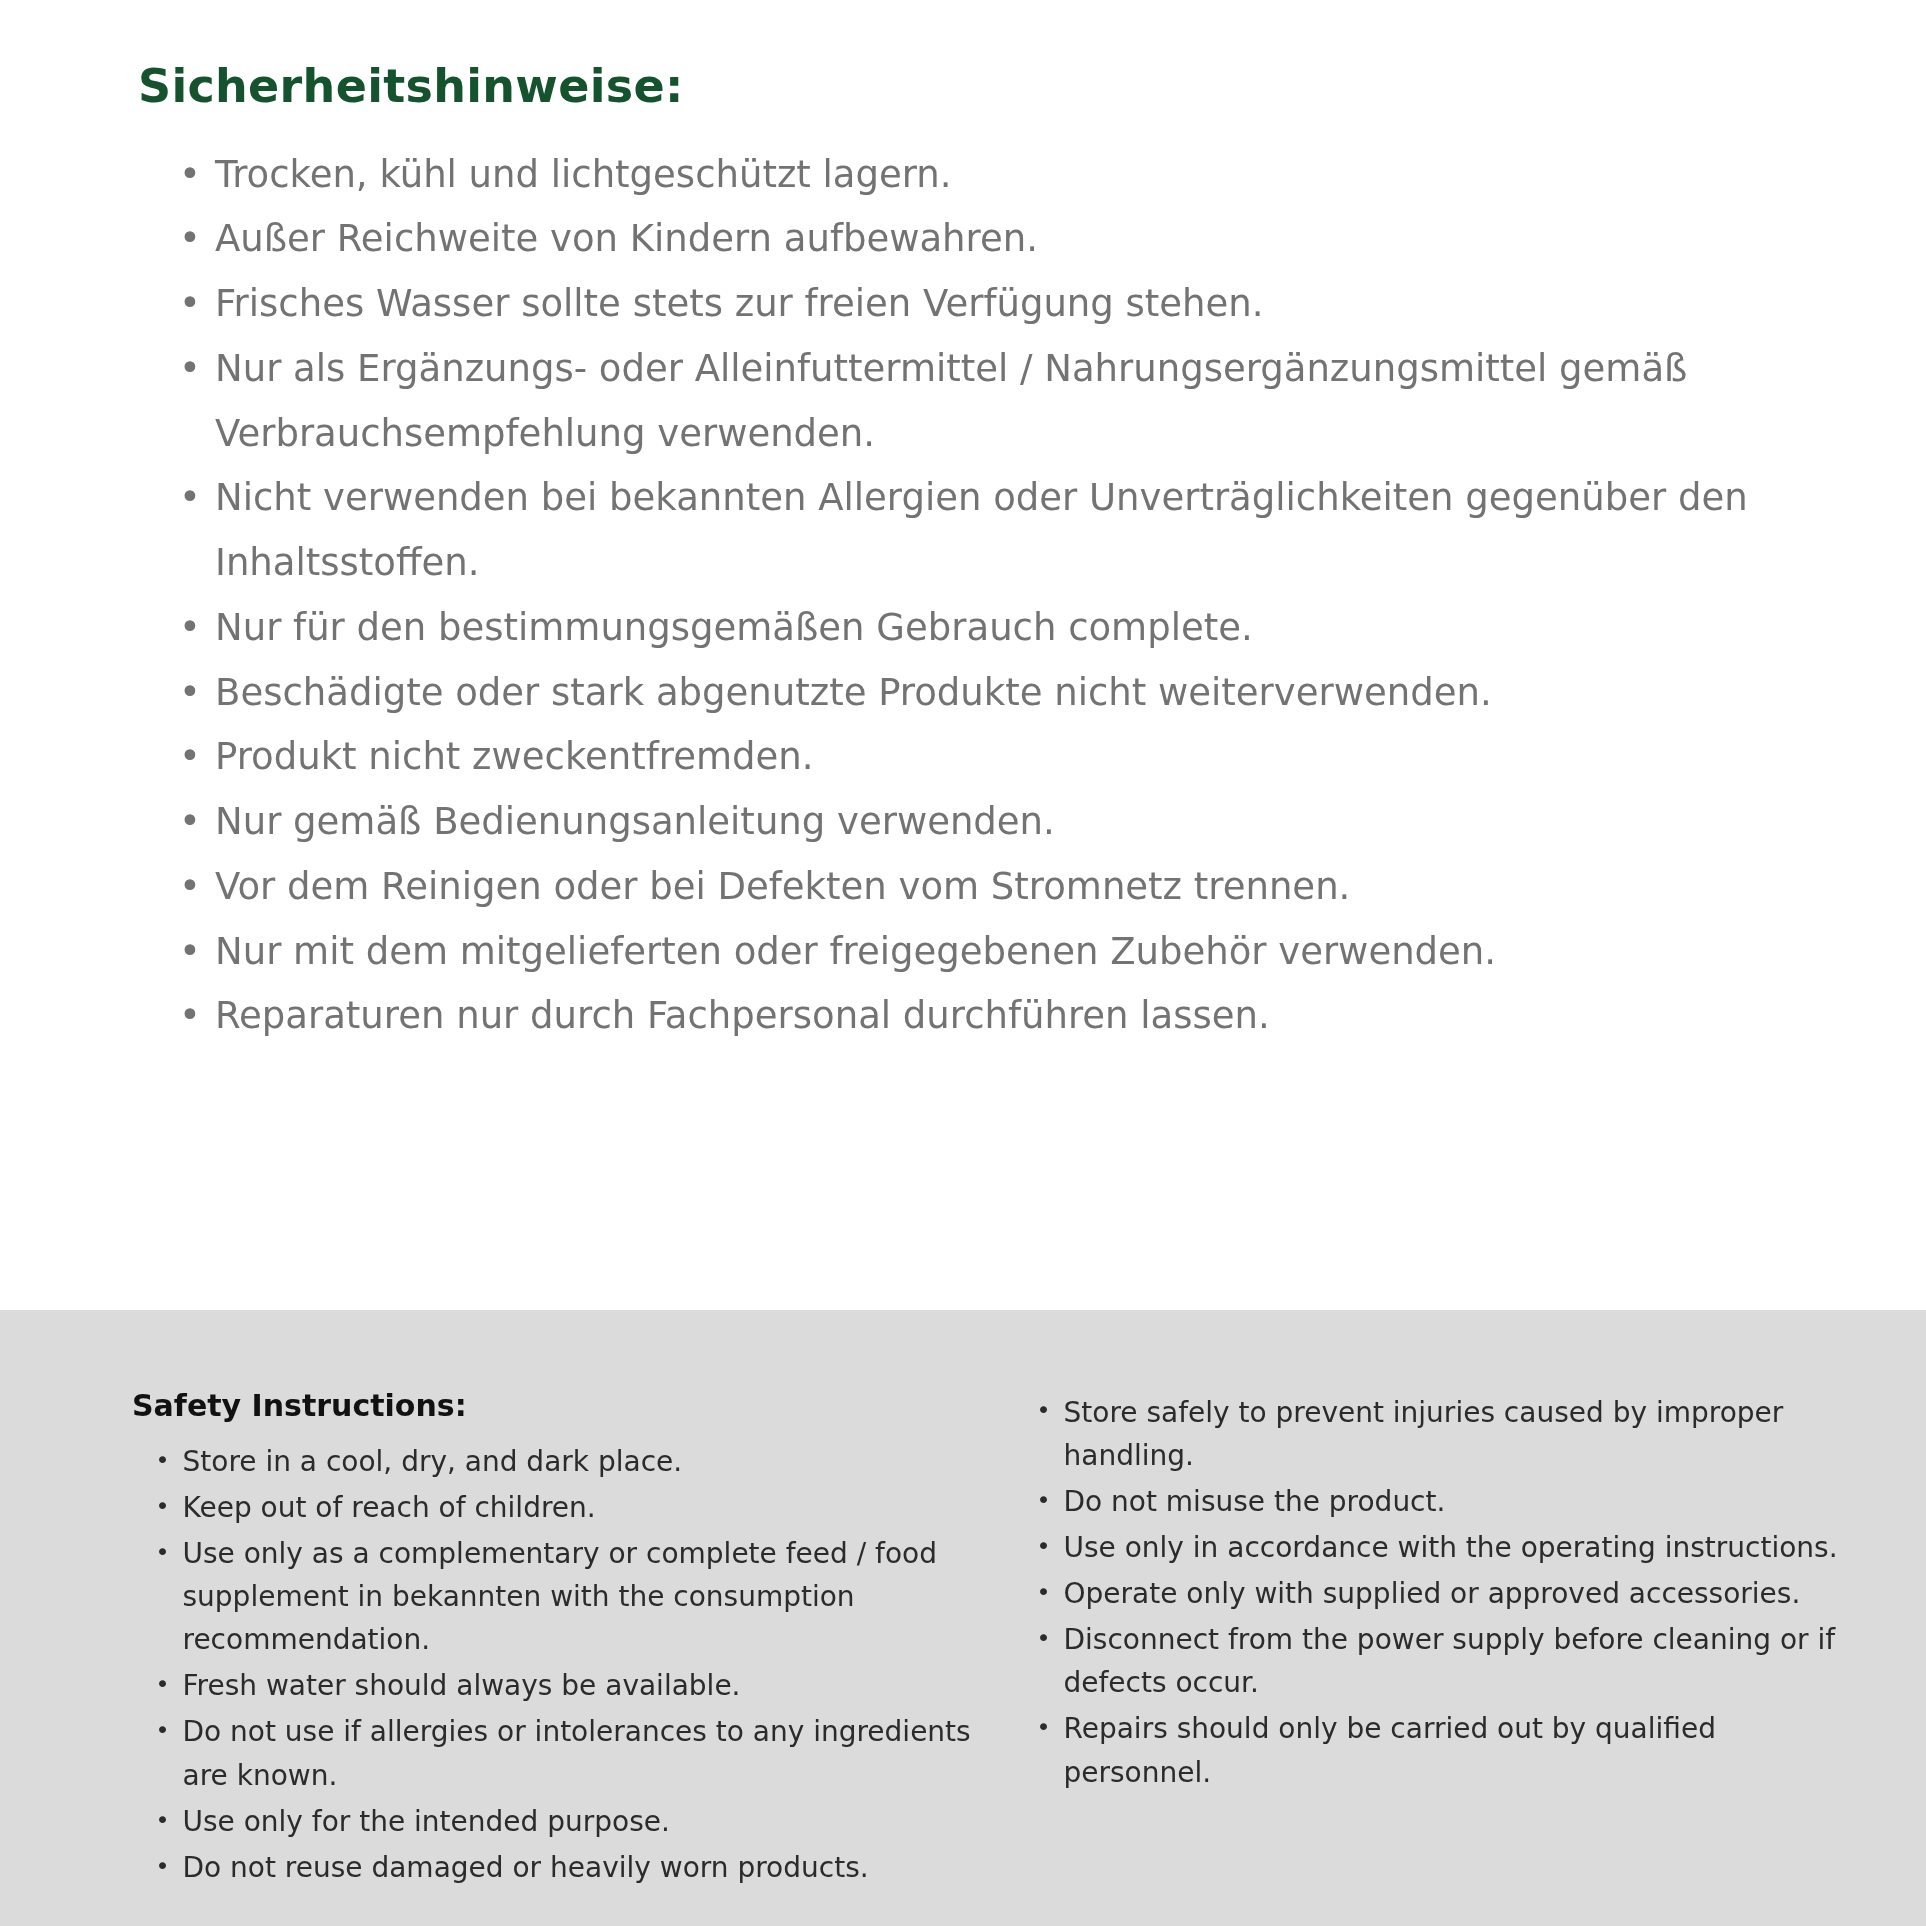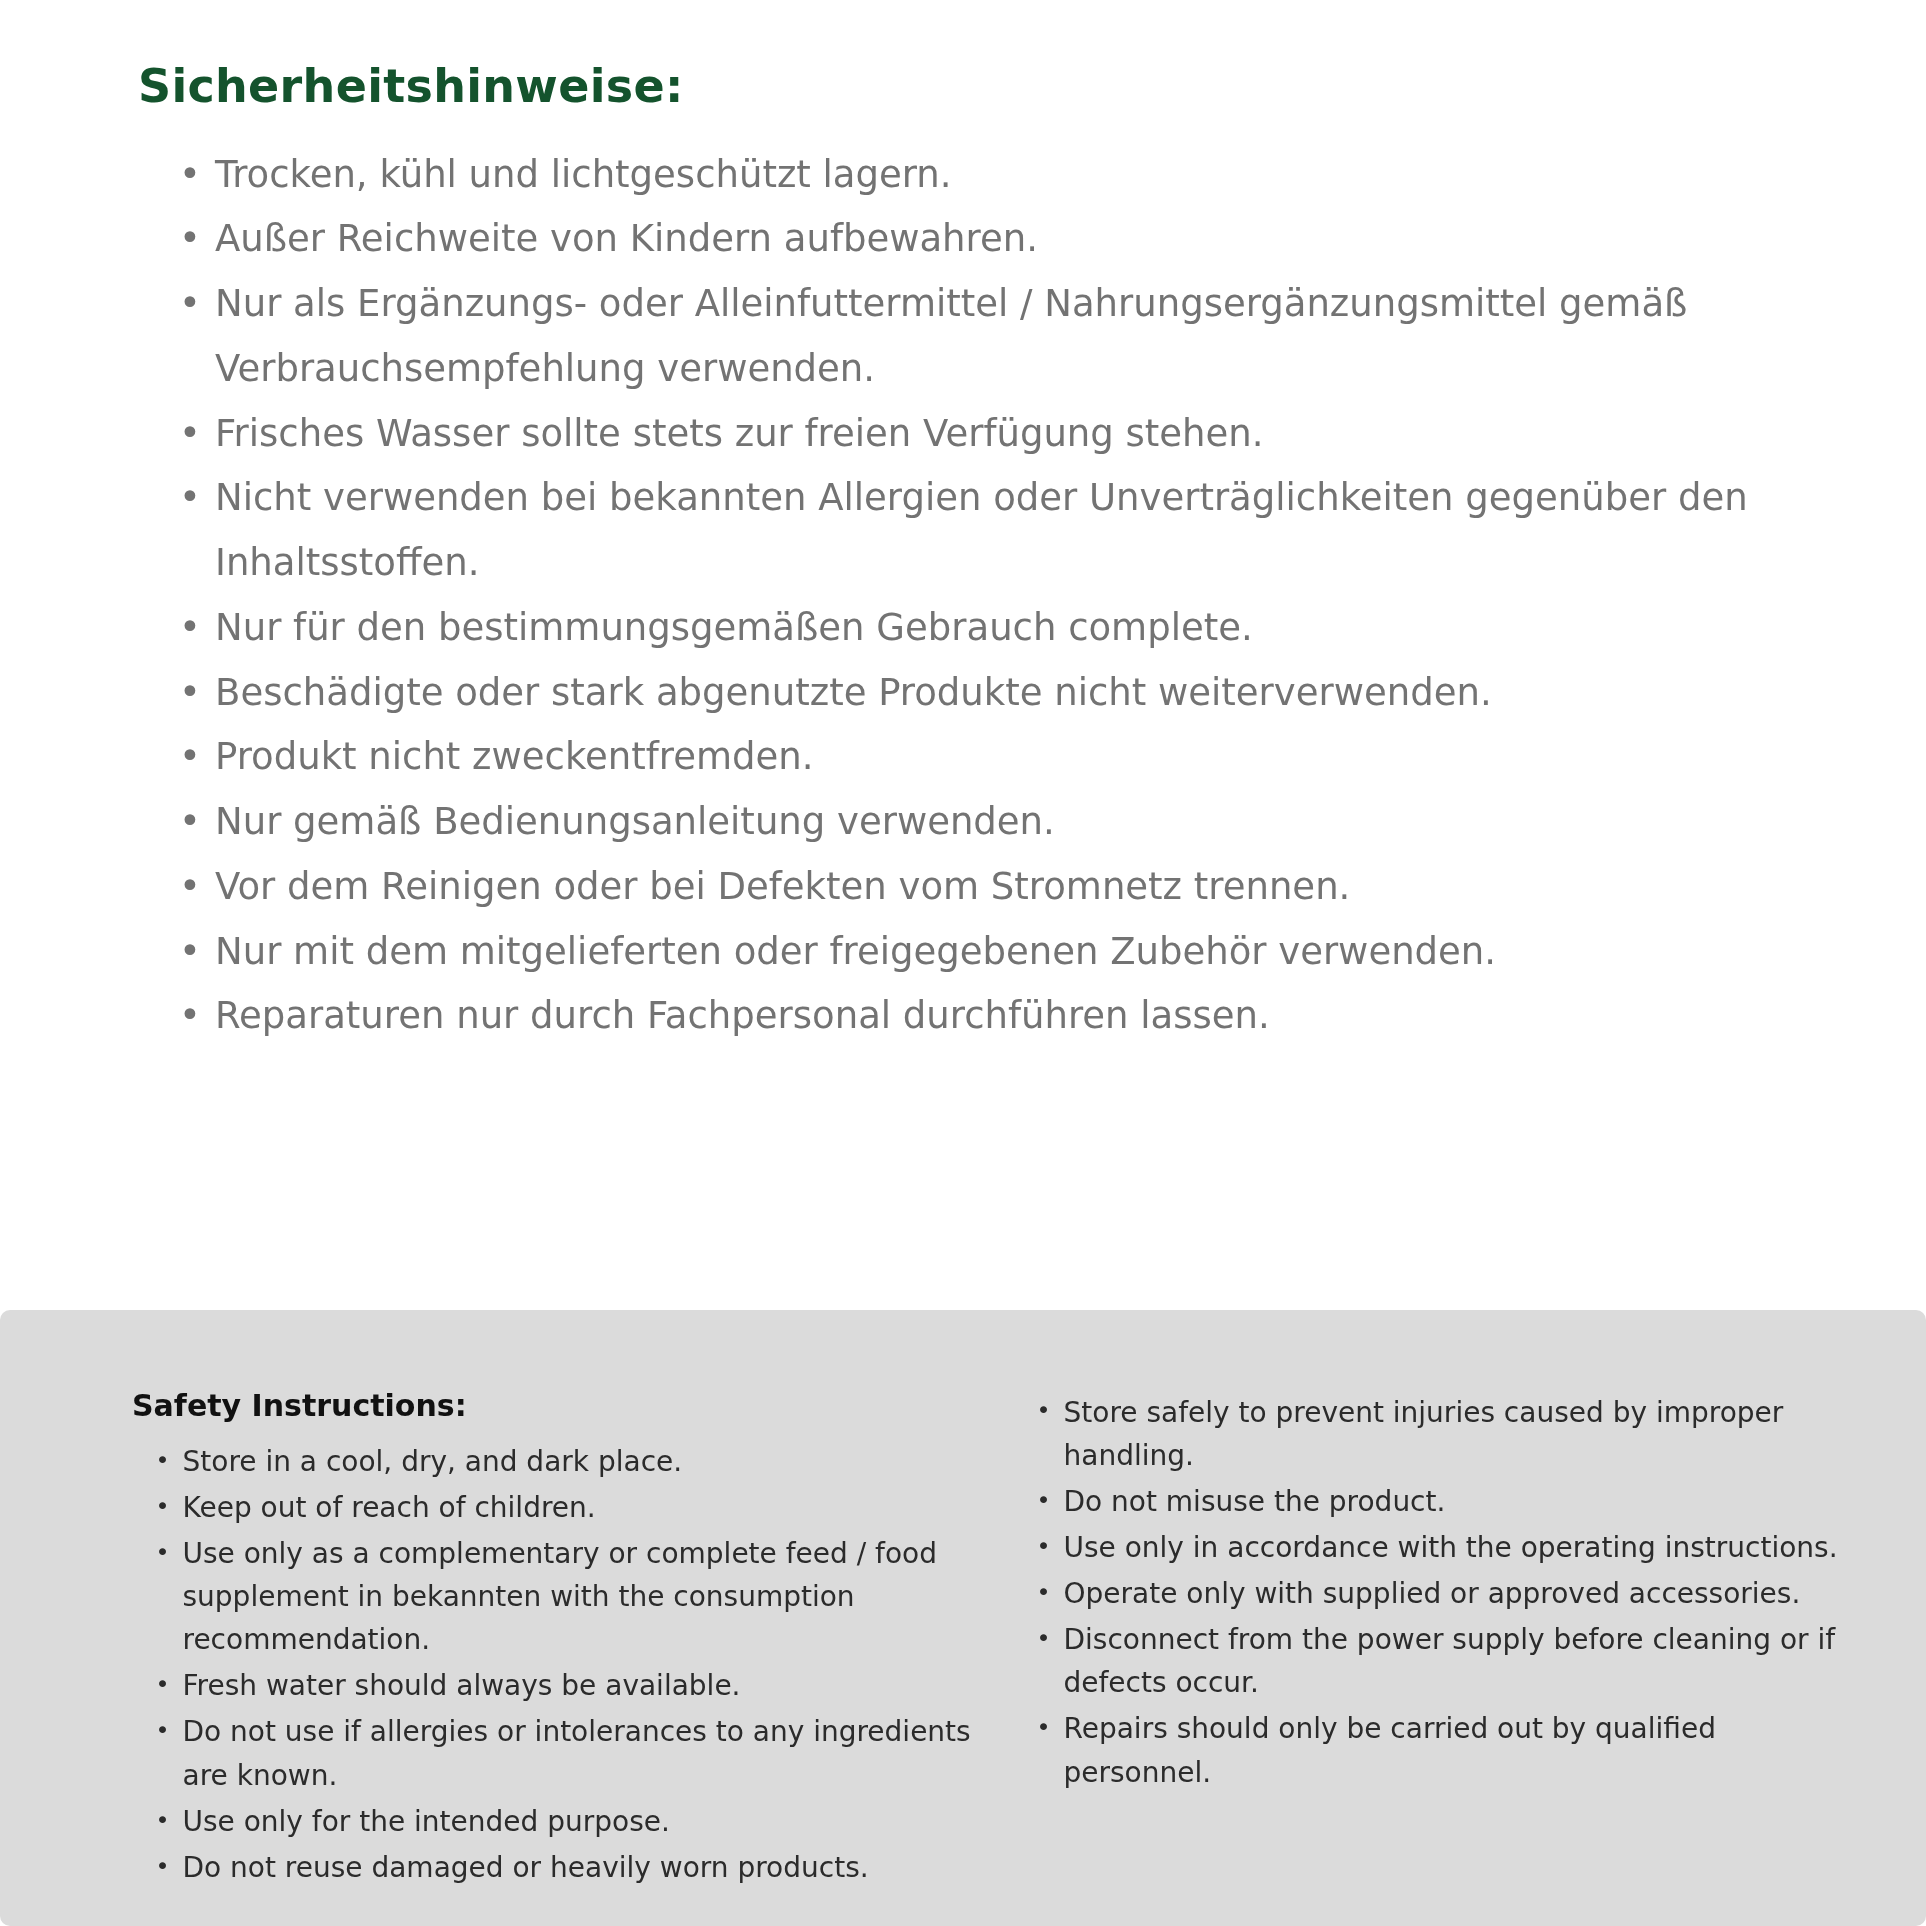--- a/index.html
+++ b/index.html
@@ -42,21 +42,20 @@
       position: absolute;
       left: 3.9px;
     }
 
     
     .section-en {
       height: 616px;
       background: #dbdbdb;
       padding: 78px 77px 0 132px;
       display: flex;
-      border-radius: 10px;
     }
     .en-col-left {
       width: 860px;
       margin-right: 42px;
       flex: 0 0 auto;
     }
     .en-col-right {
       width: 828px;
       flex: 0 0 auto;
       padding-top: 2.6px;
@@ -86,22 +85,22 @@
     }
   </style>
 </head>
 <body>
 
 <div class="section-de">
   <h1 class="de-heading">Sicherheitshinweise:</h1>
   <ul class="de-list">
     <li>Trocken, kühl und lichtgeschützt lagern.</li>
     <li>Außer Reichweite von Kindern aufbewahren.</li>
+    <li>Frisches Wasser sollte stets zur freien Verfügung stehen.</li>
     <li>Nur als Ergänzungs- oder Alleinfuttermittel / Nahrungsergänzungsmittel gemäß Verbrauchsempfehlung verwenden.</li>
-    <li>Frisches Wasser sollte stets zur freien Verfügung stehen.</li>
     <li>Nicht verwenden bei bekannten Allergien oder Unverträglichkeiten gegenüber den Inhaltsstoffen.</li>
     <li>Nur für den bestimmungsgemäßen Gebrauch complete.</li>
     <li>Beschädigte oder stark abgenutzte Produkte nicht weiterverwenden.</li>
     <li>Produkt nicht zweckentfremden.</li>
     <li>Nur gemäß Bedienungsanleitung verwenden.</li>
     <li>Vor dem Reinigen oder bei Defekten vom Stromnetz trennen.</li>
     <li>Nur mit dem mitgelieferten oder freigegebenen Zubehör verwenden.</li>
     <li>Reparaturen nur durch Fachpersonal durchführen lassen.</li>
   </ul>
 </div>

